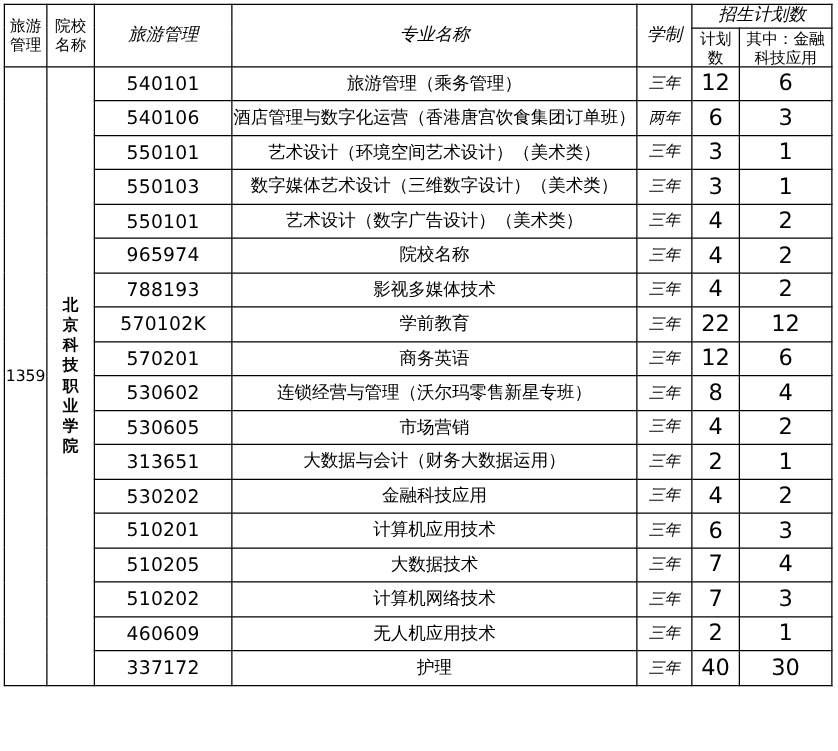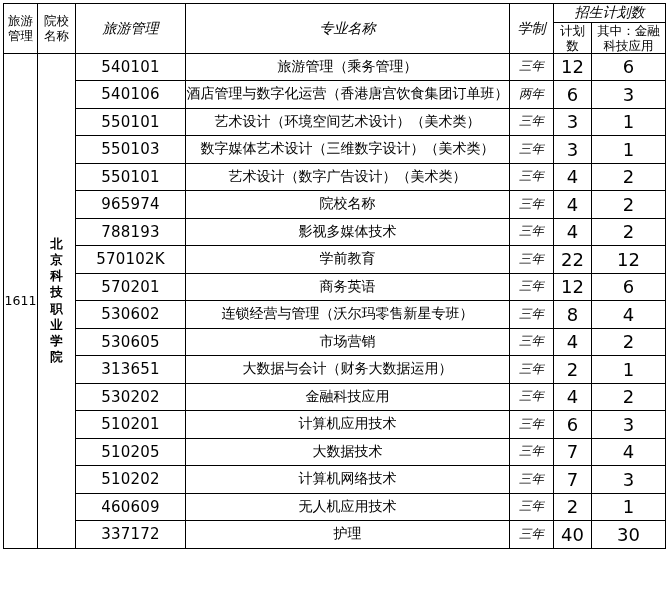--- a/index.html
+++ b/index.html
@@ -95,21 +95,21 @@
         <th class="hdr" rowspan="2">学制</th>
         <th class="hdr" colspan="2">招生计划数</th>
       </tr>
       <tr>
         <th class="hdr-narrow">计划数</th>
         <th class="hdr-narrow">其中：金融科技应用</th>
       </tr>
     </thead>
     <tbody>
       <tr class="row">
-        <td class="school-code" rowspan="18">1611</td>
+        <td class="school-code" rowspan="18">1359</td>
         <td rowspan="18">
             <div class="vert">北京科技职业学院</div>
           </td>
         <td class="major-code">540101</td>
         <td class="major-title">旅游管理（乘务管理）</td>
         <td class="len">三年</td>
         <td class="num">12</td>
         <td class="num">6</td>
       </tr>
       <tr class="row">

